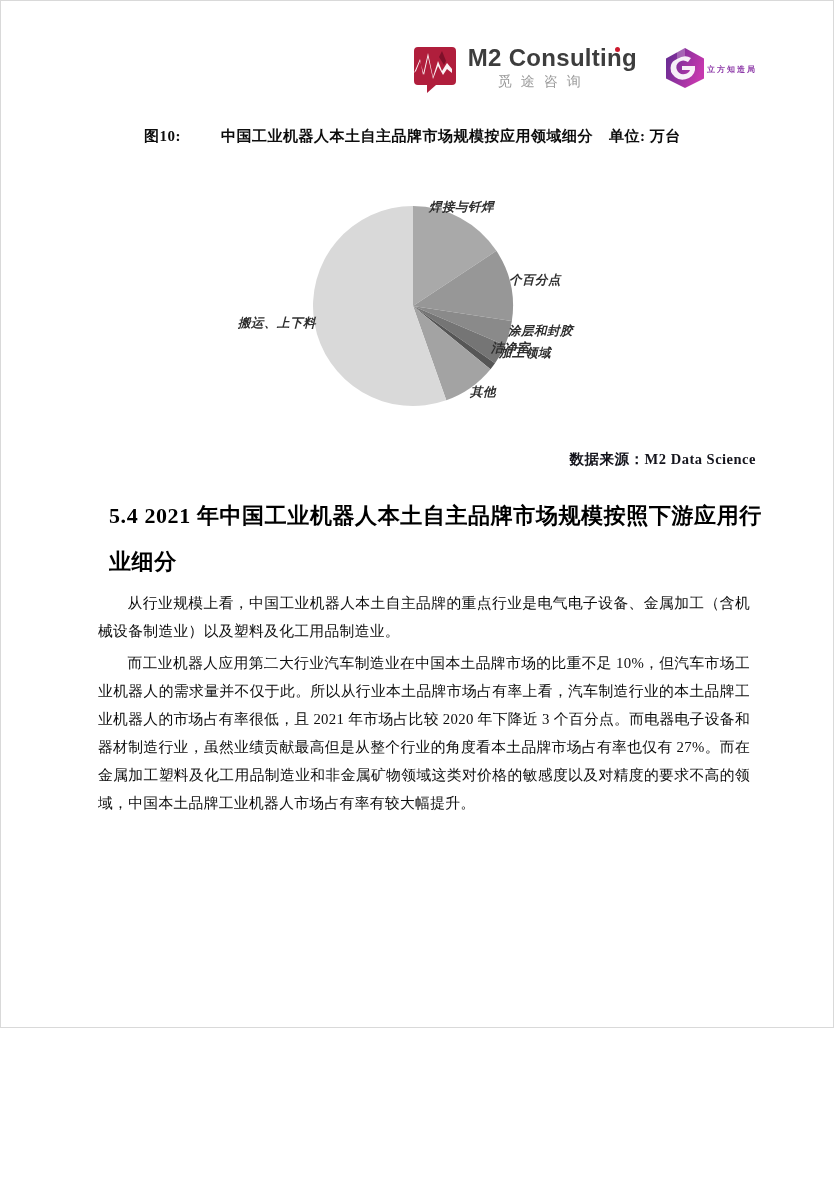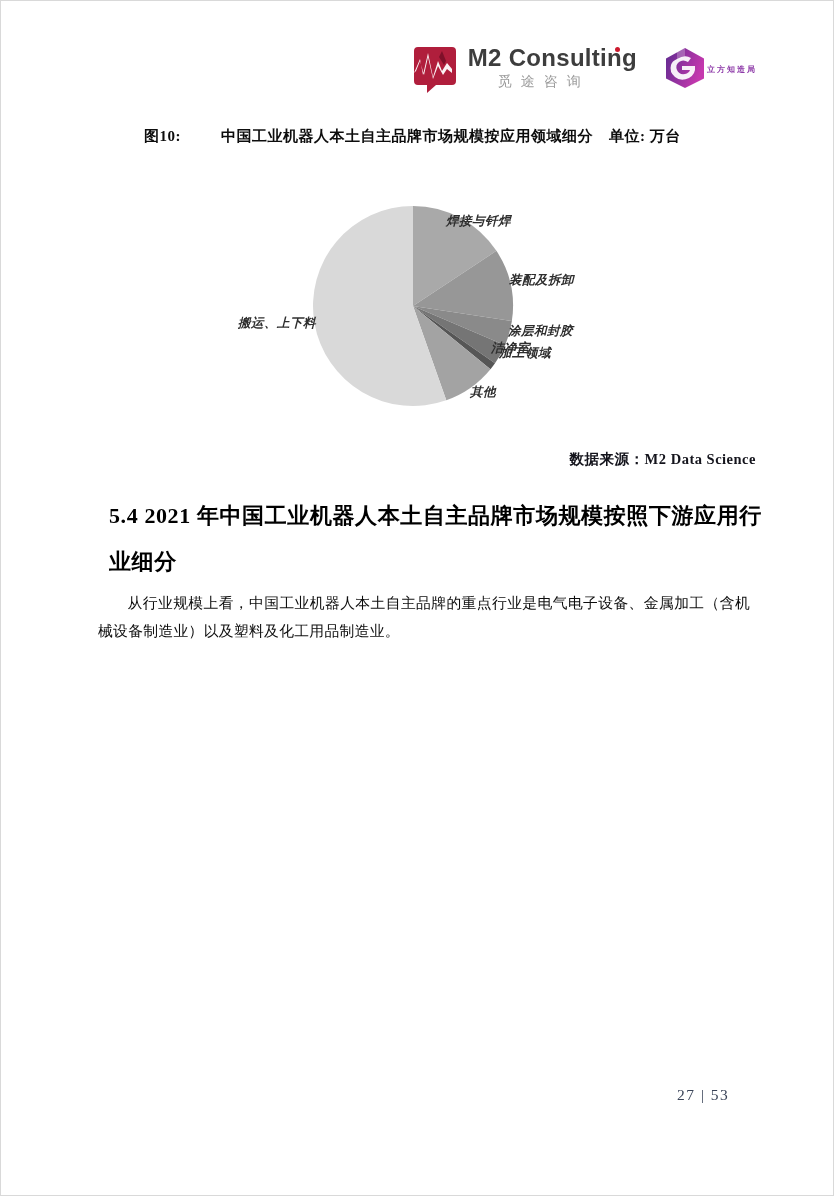--- a/index.html
+++ b/index.html
@@ -1,19 +1,19 @@
 <!DOCTYPE html>
 <html><head>
 <meta charset="utf-8">
 <style>
   * { margin:0; padding:0; box-sizing:border-box; }
   html,body { background:#ffffff; }
   .page {
     position:relative;
-    width:834px; height:1196px;
+    width:834px; height:1028px;
     background:#ffffff;
     border:1px solid #d9d9d9;
     overflow:hidden;
     font-family:"Liberation Serif", serif;
     color:#111;
   }
 
   
   .header { position:absolute; top:44px; right:76px; display:flex; align-items:flex-start; gap:26px; }
   .brand-group { display:flex; align-items:flex-start; gap:10px; }
@@ -88,33 +88,34 @@
   <div class="chart-area">
     <svg id="pie-svg" viewBox="0 0 244 220">
         <path d="M 122 110 L 122.00 10.00 A 100 100 0 0 1 205.41 54.84 Z" fill="#a9a9a9"></path>
         <path d="M 122 110 L 205.41 54.84 A 100 100 0 0 1 220.87 125.02 Z" fill="#979797"></path>
         <path d="M 122 110 L 220.87 125.02 A 100 100 0 0 1 214.02 149.14 Z" fill="#8a8a8a"></path>
         <path d="M 122 110 L 214.02 149.14 A 100 100 0 0 1 204.00 167.24 Z" fill="#757575"></path>
         <path d="M 122 110 L 204.00 167.24 A 100 100 0 0 1 199.45 173.26 Z" fill="#565656"></path>
         <path d="M 122 110 L 199.45 173.26 A 100 100 0 0 1 155.28 204.30 Z" fill="#a3a3a3"></path>
         <path d="M 122 110 L 155.28 204.30 A 100 100 0 1 1 122.00 10.00 Z" fill="#d9d9d9"></path>
       </svg>
-    <div class="pie-label" style="left:445px; top:198px;margin-top:14px;">焊接与钎焊</div>
-    <div class="pie-label" style="left:508px; top:271px;">装配及拆卸</div>
+    <div class="pie-label" style="left:428px; top:198px;">焊接与钎焊</div>
+    <div class="pie-label" style="left:508px; top:271px;">个百分点</div>
     <div class="pie-label" style="left:507px; top:322px;">涂层和封胶</div>
     <div class="pie-label" style="left:498px; top:344px;">加工领域</div>
     <div class="pie-label" style="left:490px; top:339px;">洁净室</div>
     <div class="pie-label" style="left:469px; top:383px;">其他</div>
     <div class="pie-label" style="left:237px; top:314px;">搬运、上下料</div>
   </div>
 
   <div class="source-line">
     <span>数据来源：</span><span>M2 Data Science</span>
   </div>
 
   <h2 class="section-heading">5.4 2021 年中国工业机器人本土自主品牌市场规模按照下游应用行业细分</h2>
   <div class="body-copy">
     <p>从行业规模上看，中国工业机器人本土自主品牌的重点行业是电气电子设备、金属加工（含机械设备制造业）以及塑料及化工用品制造业。</p>
+    <p>而工业机器人应用第二大行业汽车制造业在中国本土品牌市场的比重不足 10%，但汽车市场工业机器人的需求量并不仅于此。所以从行业本土品牌市场占有率上看，汽车制造行业的本土品牌工业机器人的市场占有率很低，且 2021 年市场占比较 2020 年下降近 3 个百分点。而电器电子设备和器材制造行业，虽然业绩贡献最高但是从整个行业的角度看本土品牌市场占有率也仅有 27%。而在金属加工塑料及化工用品制造业和非金属矿物领域这类对价格的敏感度以及对精度的要求不高的领域，中国本土品牌工业机器人市场占有率有较大幅提升。</p>
   </div>
 
   <div class="page-num">27 | 53</div>
 
 </div>
 
 </body></html>

